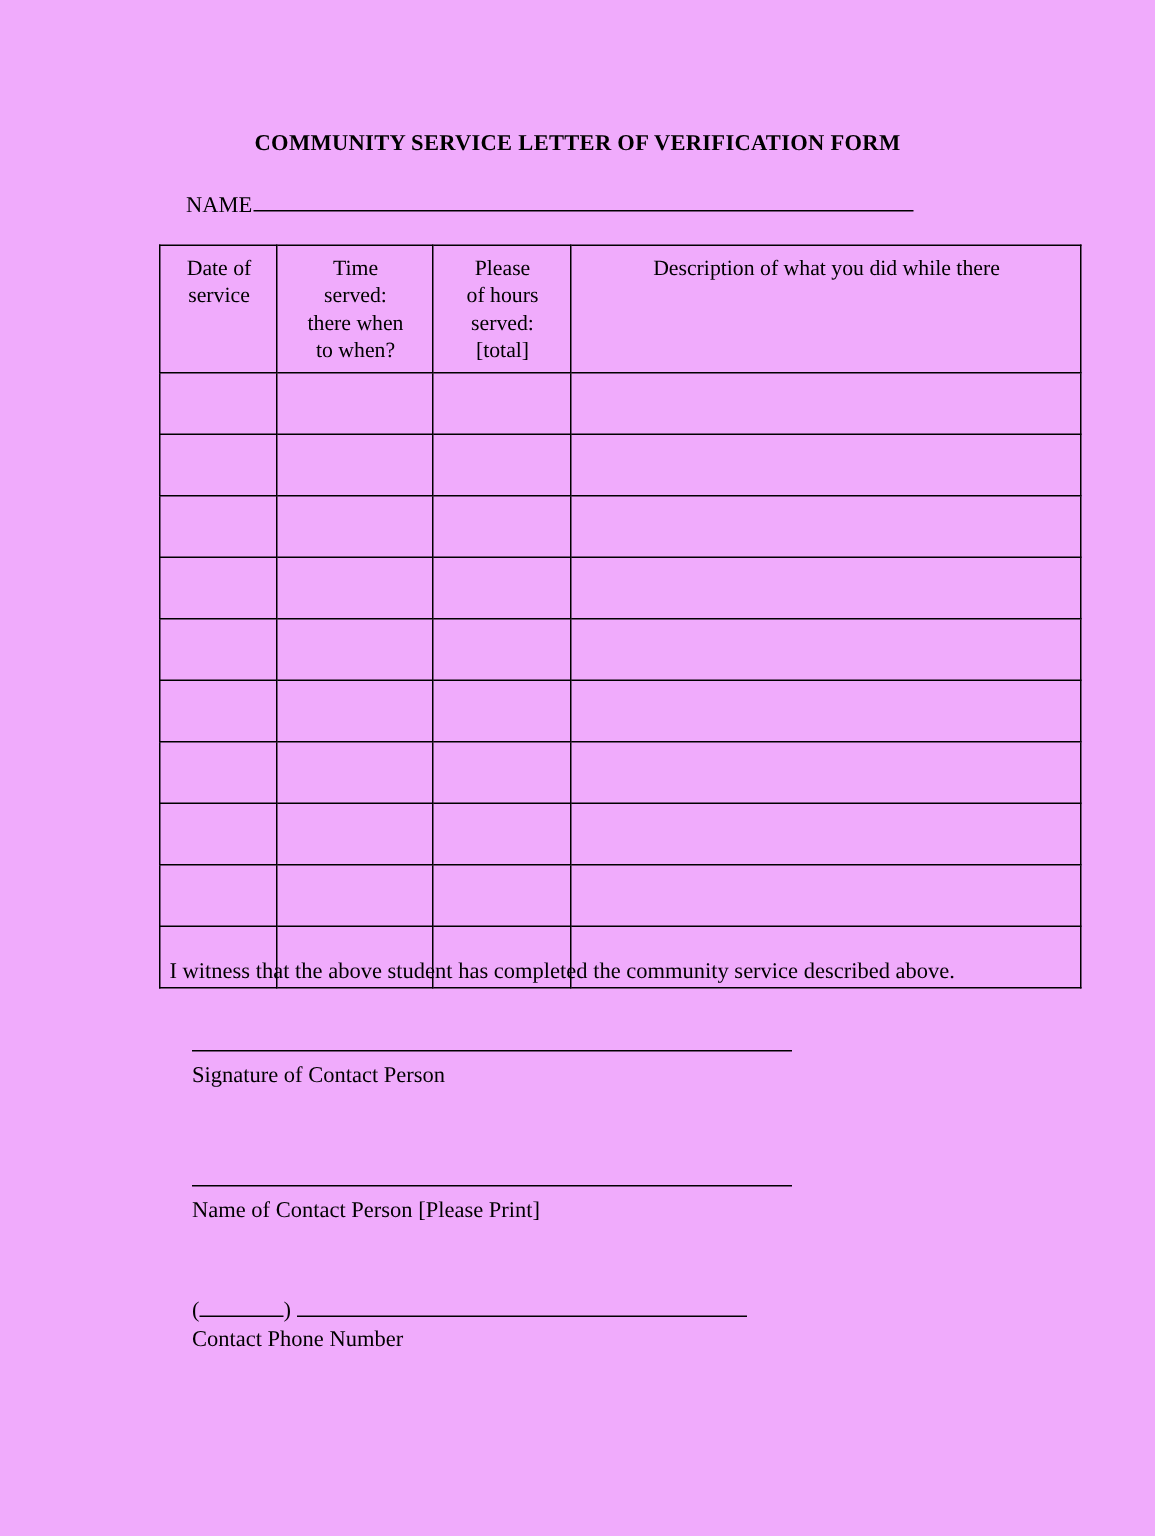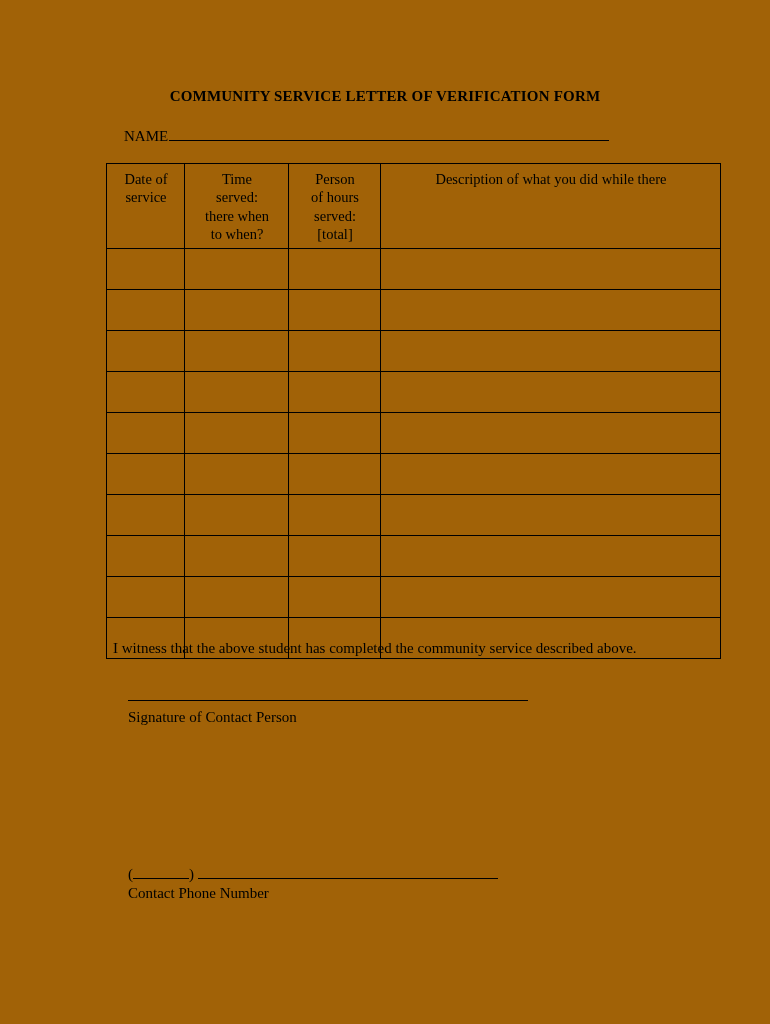--- a/index.html
+++ b/index.html
@@ -14,21 +14,21 @@
     font-family: "Liberation Serif", serif;
     color: #000000;
     overflow: hidden;
   }
   .page {
     position: absolute;
     left: 0;
     top: 0;
     width: 770px;
     height: 1024px;
-    background: #a16207;
+    background: #f0abfc;
   }
   .doc-title {
     position: absolute;
     left: 0;
     top: 88px;
     width: 770px;
     text-align: center;
     font-size: 15px;
     font-weight: bold;
     letter-spacing: 0.2px;
@@ -126,21 +126,21 @@
           <span class="hdr-l1">Date of</span>
           <span class="hdr-l2">service</span>
         </th>
         <th class="col2">
           <span class="hdr-l1">Time</span>
           <span class="hdr-l2">served:</span>
           <span class="hdr-l3">there when</span>
           <span class="hdr-l4">to when?</span>
         </th>
         <th class="col3">
-          <span class="hdr-l1">Person</span>
+          <span class="hdr-l1">Please</span>
           <span class="hdr-l2">of hours</span>
           <span class="hdr-l3">served:</span>
           <span class="hdr-l4">[total]</span>
         </th>
         <th class="col4">
           <span class="hdr-l1">Description of what you did while there</span>
         </th>
       </tr>
     </thead>
     <tbody>
@@ -207,19 +207,23 @@
     </tbody>
   </table>
 
   <div class="witness">I witness that the above student has completed the community service described above.</div>
 
   <div class="sig-block" id="sig1">
     <div class="sig-rule"></div>
     <div class="sig-label">Signature of Contact Person</div>
   </div>
 
+  <div class="sig-block" id="sig2">
+    <div class="sig-rule"></div>
+    <div class="sig-label">Name of Contact Person [Please Print]</div>
+  </div>
 
   <div class="sig-block" id="phone">
     <div><span>(</span><span class="paren-rule"></span><span>)</span><span class="long-rule"></span></div>
     <div class="label">Contact Phone Number</div>
   </div>
 
 </div>
 
 </body></html>

